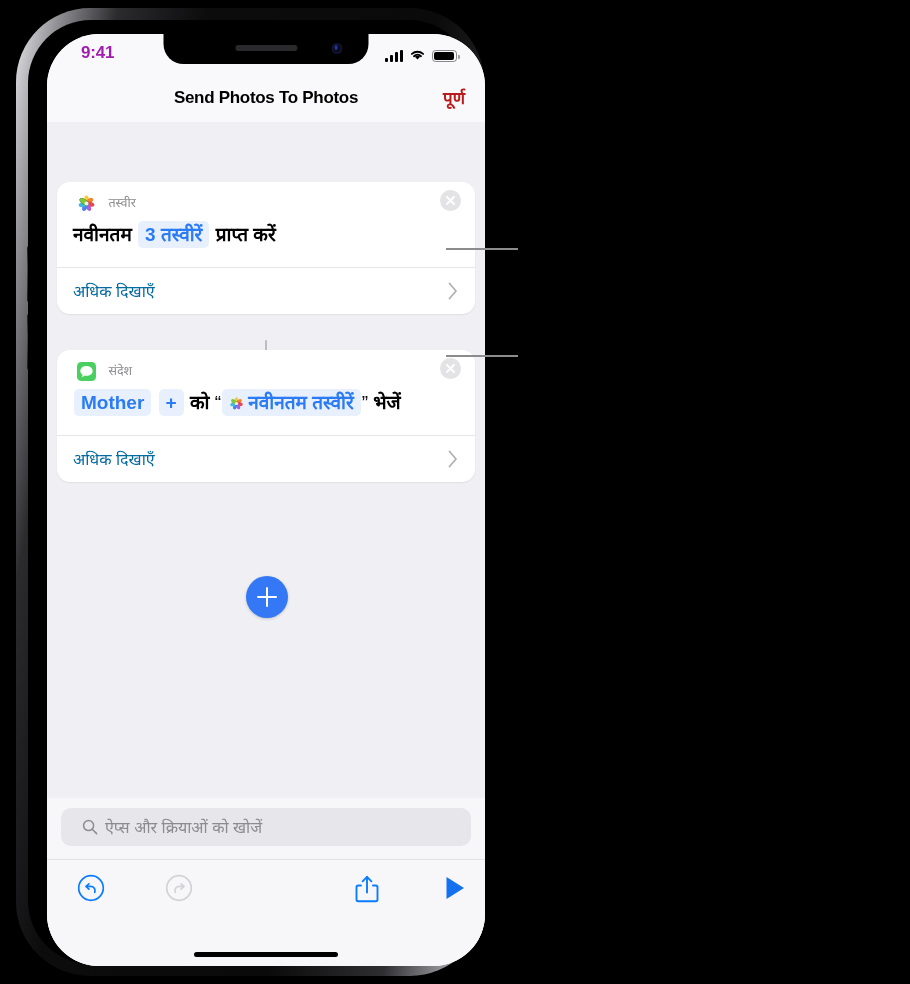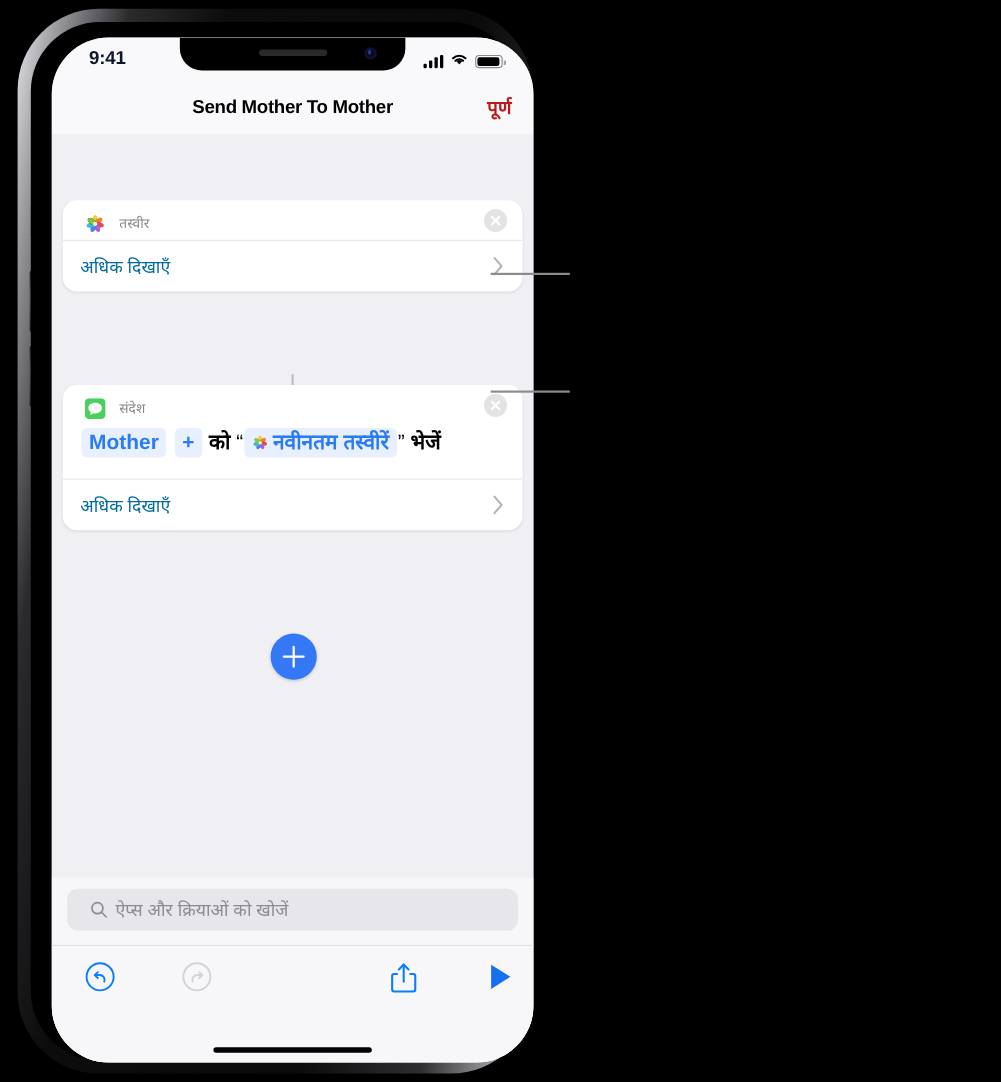--- a/index.html
+++ b/index.html
@@ -111,21 +111,21 @@
     height: 44px;
     background: #f9f9fb;
     z-index: 30;
   }
   .status-time {
     position: absolute;
     left: 34px;
     top: 9px;
     font-size: 17px;
     font-weight: bold;
-    color: #0f172a;
+    color: #a21caf;
     letter-spacing: -0.2px;
   }
   .status-right {
     position: absolute;
     right: 28px;
     top: 13px;
     display: flex;
     align-items: center;
     gap: 6px;
   }
@@ -424,21 +424,21 @@
               <path d="M5.0 8.2 A5.1 5.1 0 0 1 12.0 8.2" stroke="#000" stroke-width="1.9" fill="none" stroke-linecap="round"></path>
             </svg>
           </span>
           <span class="battery">
               <i></i>
             </span>
         </div>
       </div>
 
       <div class="nav-bar">
-        <div class="nav-title">Send Mother To Mother</div>
+        <div class="nav-title">Send Photos To Photos</div>
         <div class="nav-done">पूर्ण</div>
       </div>
 
       <div class="content">
 
         <div class="card" id="card-photos">
           <div class="card-head">
             <span class="app-icon">
               <svg width="19" height="19" viewBox="0 0 40 40">
                 <g transform="translate(20,20)">
@@ -454,20 +454,25 @@
                 </g>
               </svg>
             </span>
             <span class="app-name">तस्वीर</span>
             <span class="close-btn">
               <svg width="21" height="21" viewBox="0 0 21 21">
                 <circle cx="10.5" cy="10.5" r="10.5" fill="#e3e3e6"></circle>
                 <path d="M7 7 L14 14 M14 7 L7 14" stroke="#fff" stroke-width="1.9" stroke-linecap="round"></path>
               </svg>
             </span>
+          </div>
+          <div class="card-body">
+            <span>नवीनतम</span>
+            <span class="tok">3 तस्वीरें</span>
+            <span>प्राप्त करें</span>
           </div>
           <div class="show-more">
             <span>अधिक दिखाएँ</span>
             <span class="chevron">
               <svg width="10" height="18" viewBox="0 0 10 18">
                 <path d="M1.5 1.5 L8 9 L1.5 16.5" stroke="#b0b0b6" stroke-width="1.8" fill="none" stroke-linecap="round" stroke-linejoin="round"></path>
               </svg>
             </span>
           </div>
         </div>

